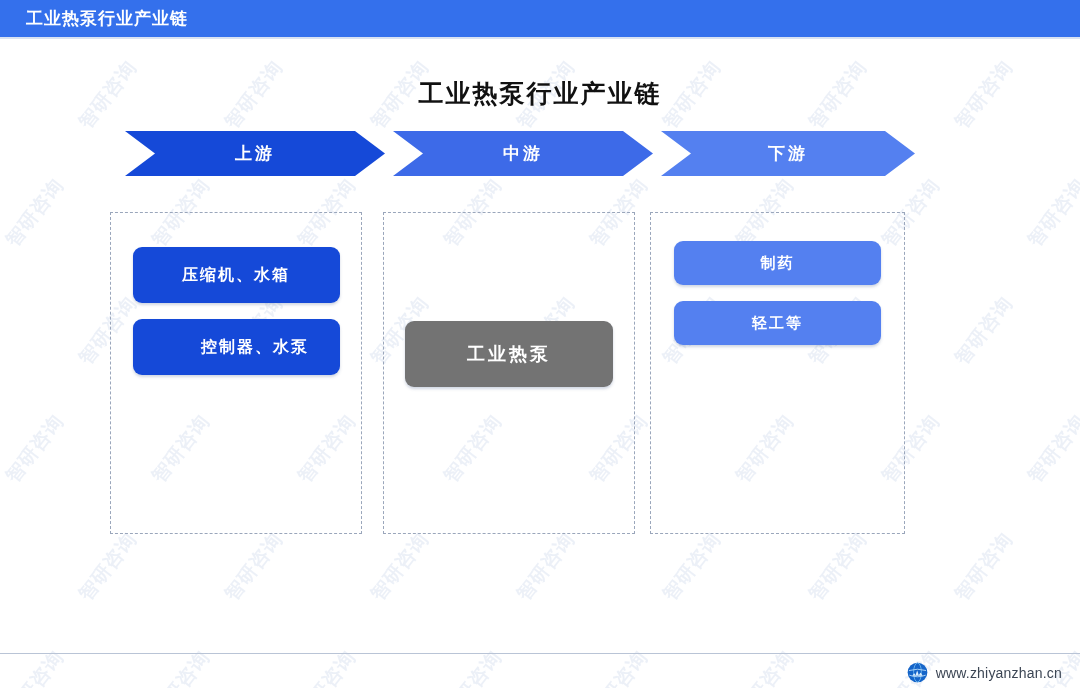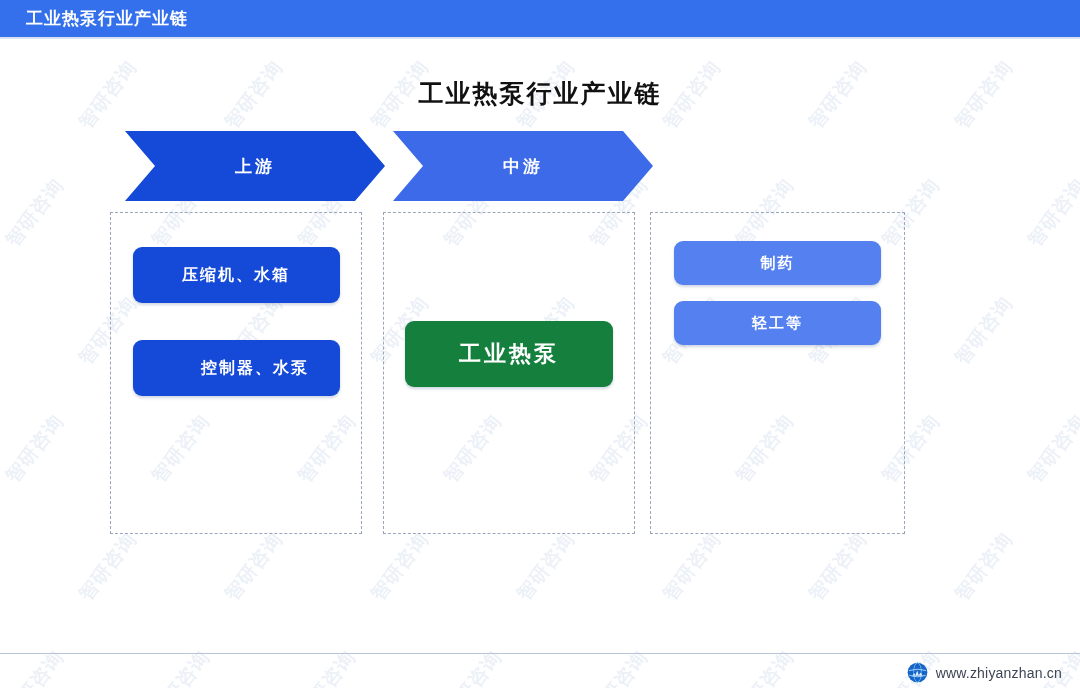--- a/index.html
+++ b/index.html
@@ -85,21 +85,21 @@
     position: absolute;
     left: 125px;
     top: 131px;
     width: 790px;
     height: 62px;
     z-index: 2;
   }
   .chevron {
     position: absolute;
     top: 0;
-    height: 70px;
+    height: 45px;
     display: flex;
     align-items: center;
     justify-content: center;
     color: #ffffff;
     font-size: 17px;
     font-weight: 700;
     letter-spacing: 3px;
     clip-path: polygon(0 0, calc(100% - 30px) 0, 100% 50%, calc(100% - 30px) 100%, 0 100%, 30px 50%);
   }
   .chevron--up   { left: 0px;   width: 260px; background: #1549d8; }
@@ -139,29 +139,29 @@
     font-weight: 700;
     letter-spacing: 2px;
     border-radius: 9px;
     box-shadow: 0 2px 3px rgba(100,120,160,0.30);
   }
   .node--upstream {
     width: 207px;
     height: 56px;
     background: #1549d8;
     font-size: 16px;
-    margin-bottom: 37px;
+    margin-bottom: 16px;
   }
   .node--upstream:last-child { margin-bottom: 0; padding-left: 38px; }
 
   .node--mid {
     width: 208px;
     height: 66px;
-    background: #15803d;
-    font-size: 22px;
+    background: #737373;
+    font-size: 18px;
     letter-spacing: 3px;
   }
 
   .node--downstream {
     width: 207px;
     height: 44px;
     background: #5480f0;
     font-size: 15px;
     margin-bottom: 16px;
   }
@@ -269,20 +269,23 @@
 
 <div class="page-title">工业热泵行业产业链</div>
 
 <div class="chevron-row">
   <div class="chevron chevron--up">
     <span>上游</span>
   </div>
   <div class="chevron chevron--mid">
     <span>中游</span>
   </div>
+  <div class="chevron chevron--down">
+    <span>下游</span>
+  </div>
 </div>
 
 <div class="col col--left">
   <div class="col-inner stack--left">
     <div class="node node--upstream">
       <span>压缩机、水箱</span>
     </div>
     <div class="node node--upstream">
       <span>控制器、水泵</span>
     </div>

